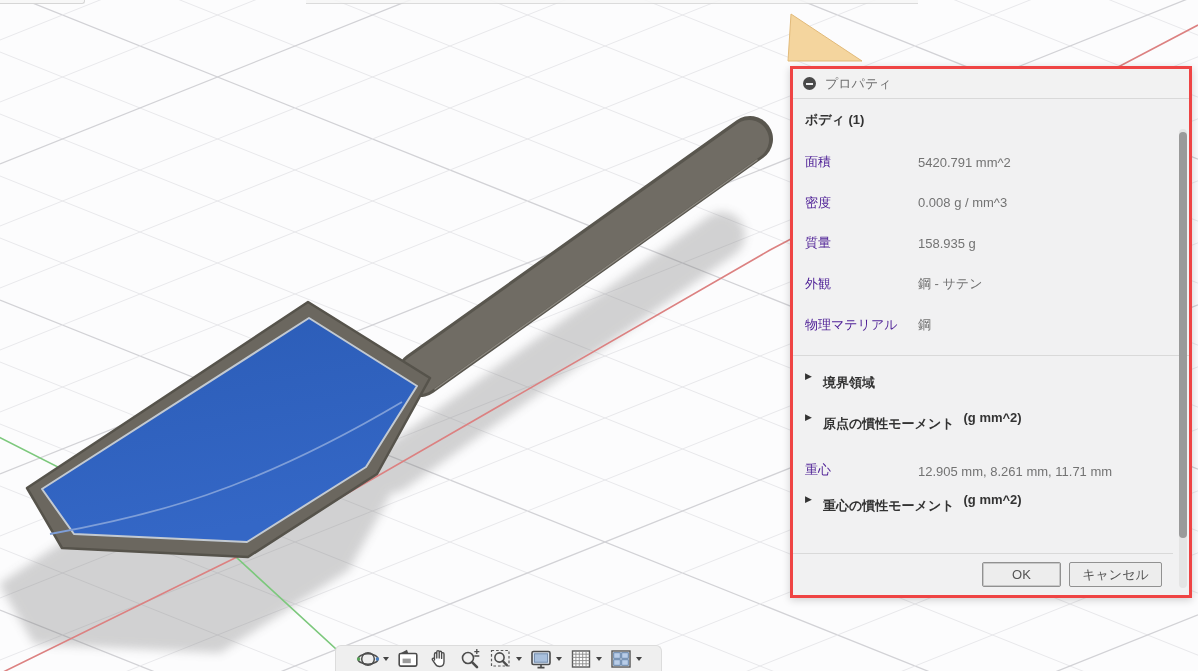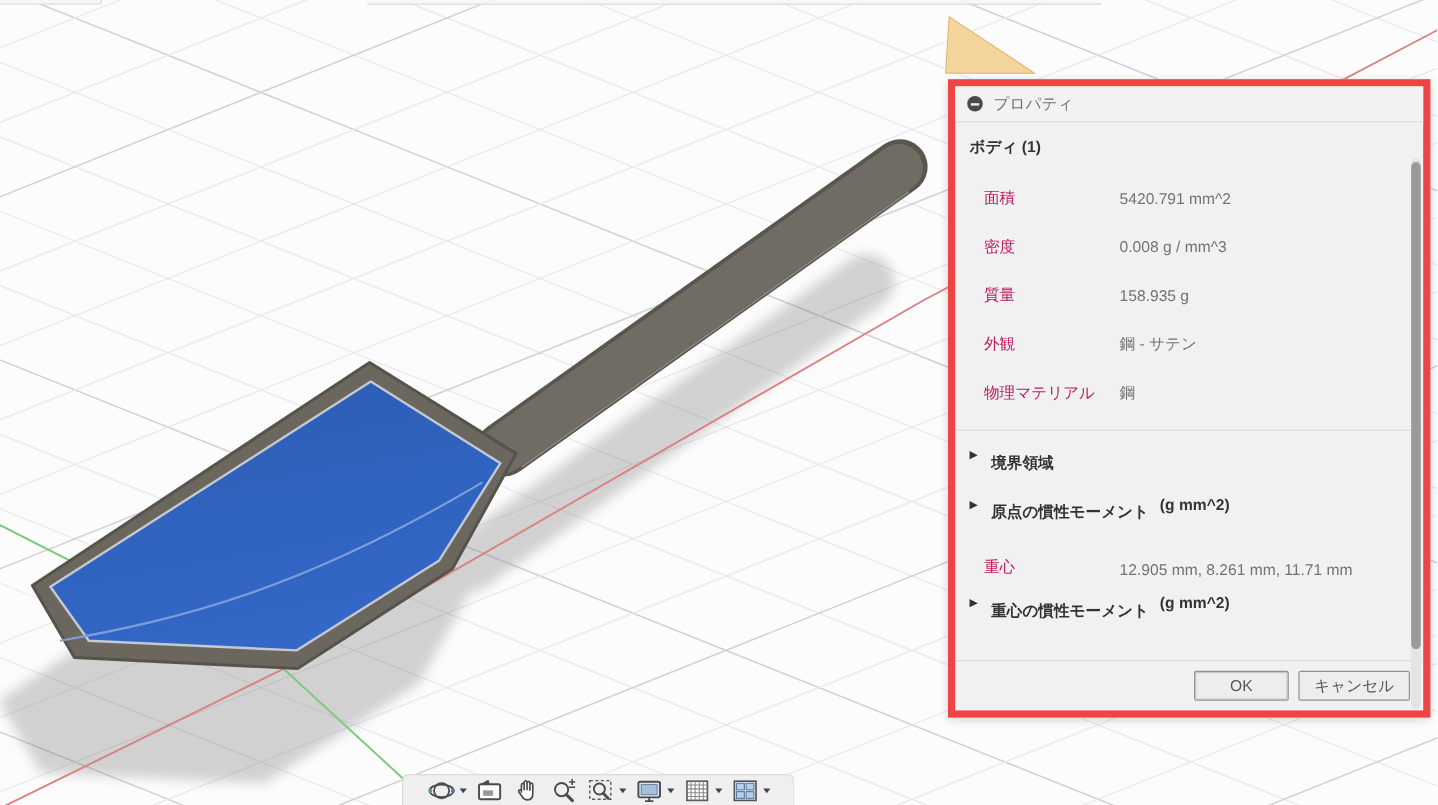--- a/index.html
+++ b/index.html
@@ -8,40 +8,40 @@
   .canvas{position:relative;width:1198px;height:671px;background:#fcfcfd;overflow:hidden;}
   #scene{position:absolute;left:0;top:0;}
 
   
   .edge-strip{position:absolute;top:0;height:3px;background:#f7f7f7;border-bottom:1px solid #d6d6d6;}
   .edge-strip.left{left:0;width:84px;border-right:1px solid #d6d6d6;border-bottom-right-radius:3px;}
   .edge-strip.mid{left:306px;width:612px;opacity:.85;}
 
   
   .panel{position:absolute;left:790px;top:66px;width:402px;height:532px;
-         background:#f1f1f2;border:6px solid #ef4444;box-sizing:border-box;
+         background:#f1f1f2;border:3px solid #ef4444;box-sizing:border-box;
          box-shadow:0 2px 8px rgba(0,0,0,.18);font-size:13px;color:#3f3f3f;}
   .panel-header{height:29px;display:flex;align-items:center;gap:9px;padding-left:10px;
                 background:#f2f2f2;border-bottom:1px solid #d9d9d9;}
   .collapse-btn{width:13px;height:13px;border-radius:50%;background:#4a4a4a;
                 display:flex;align-items:center;justify-content:center;cursor:pointer;}
   .collapse-btn .minus{width:7px;height:2px;background:#f1f1f2;display:block;}
   .panel-title{color:#707070;font-size:13px;}
   .panel-body{position:absolute;left:0;top:29px;right:0;bottom:0;}
   .body-header{height:44px;display:flex;align-items:center;padding-left:12px;font-weight:bold;color:#333;}
   .prow{height:40.6px;display:flex;align-items:center;padding-left:12px;}
-  .plabel{width:113px;color:#be185d;flex:none;margin-left:12px;}
+  .plabel{width:113px;color:#4c1d95;flex:none;}
   .pvalue{color:#737373;}
   .sep{border-top:1px solid #d9d9d9;margin-top:10px;}
   .srow{height:41px;display:flex;align-items:center;padding-left:12px;cursor:pointer;}
   .tri{font-size:9px;color:#333;width:18px;flex:none;}
   .slabel{font-weight:bold;color:#333;margin-top:13px;}
   .sunits{font-weight:bold;color:#333;margin-left:9px;}
   .cogrow{height:41px;display:flex;align-items:flex-end;padding-left:12px;}
-  .btn-row{position:absolute;left:0;right:0;bottom:0;height:42px;border-top:1px solid #d9d9d9;
+  .btn-row{position:absolute;left:0;right:16px;bottom:0;height:42px;border-top:1px solid #d9d9d9;
            display:flex;align-items:center;justify-content:flex-end;gap:8px;padding-right:11px;box-sizing:border-box;}
   .pbtn{height:25px;background:#ededed;border:1px solid #919191;border-radius:2px;
         font-family:"Liberation Sans",sans-serif;font-size:13px;color:#555;cursor:pointer;}
   .pbtn.ok{width:79px;box-shadow:inset 0 0 0 1px #c8c8c8;}
   .pbtn.cancel{width:93px;}
   .scrollbar-track{position:absolute;right:2px;top:31px;width:8px;height:459px;background:#e4e4e4;border-radius:4px;}
   .scrollbar-thumb{position:absolute;left:0;top:3px;width:8px;height:406px;background:#9a9a9a;border-radius:4px;cursor:pointer;}
 
   
   .navbar{position:absolute;left:335px;top:645px;width:327px;height:26px;background:#efefef;

